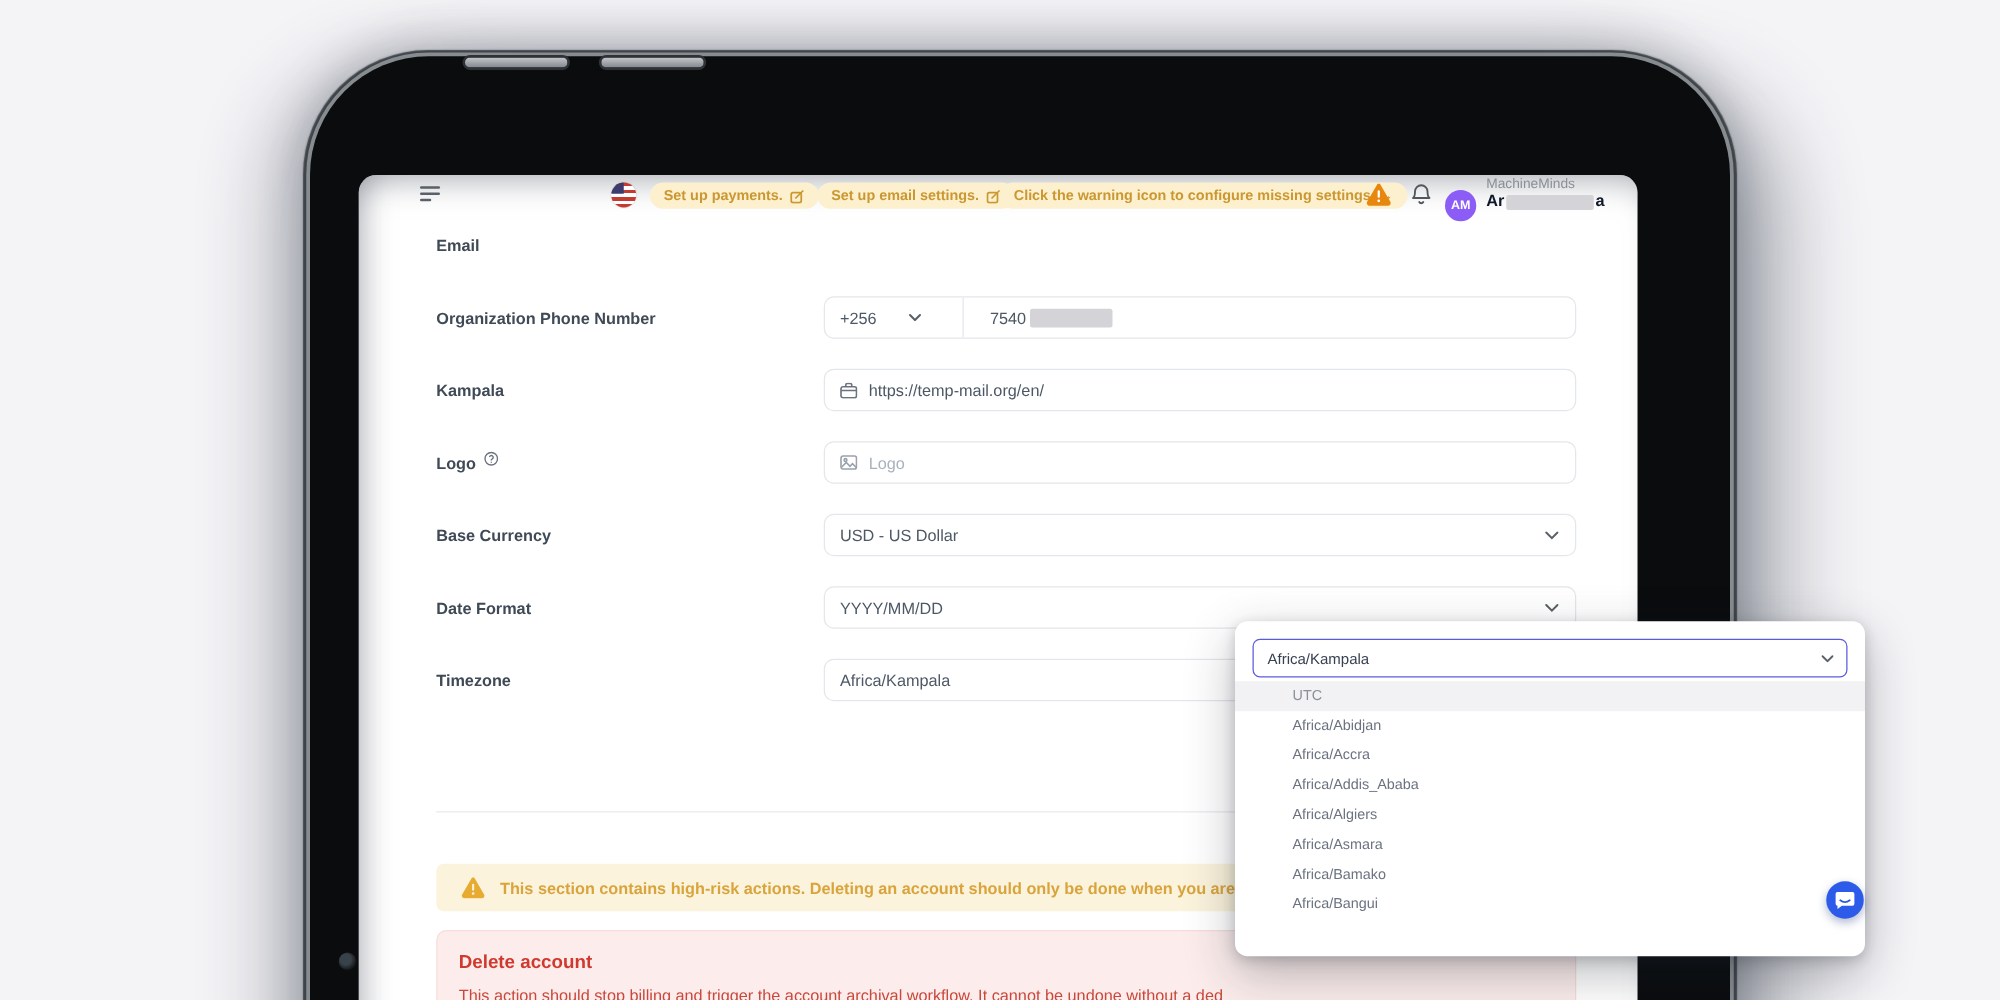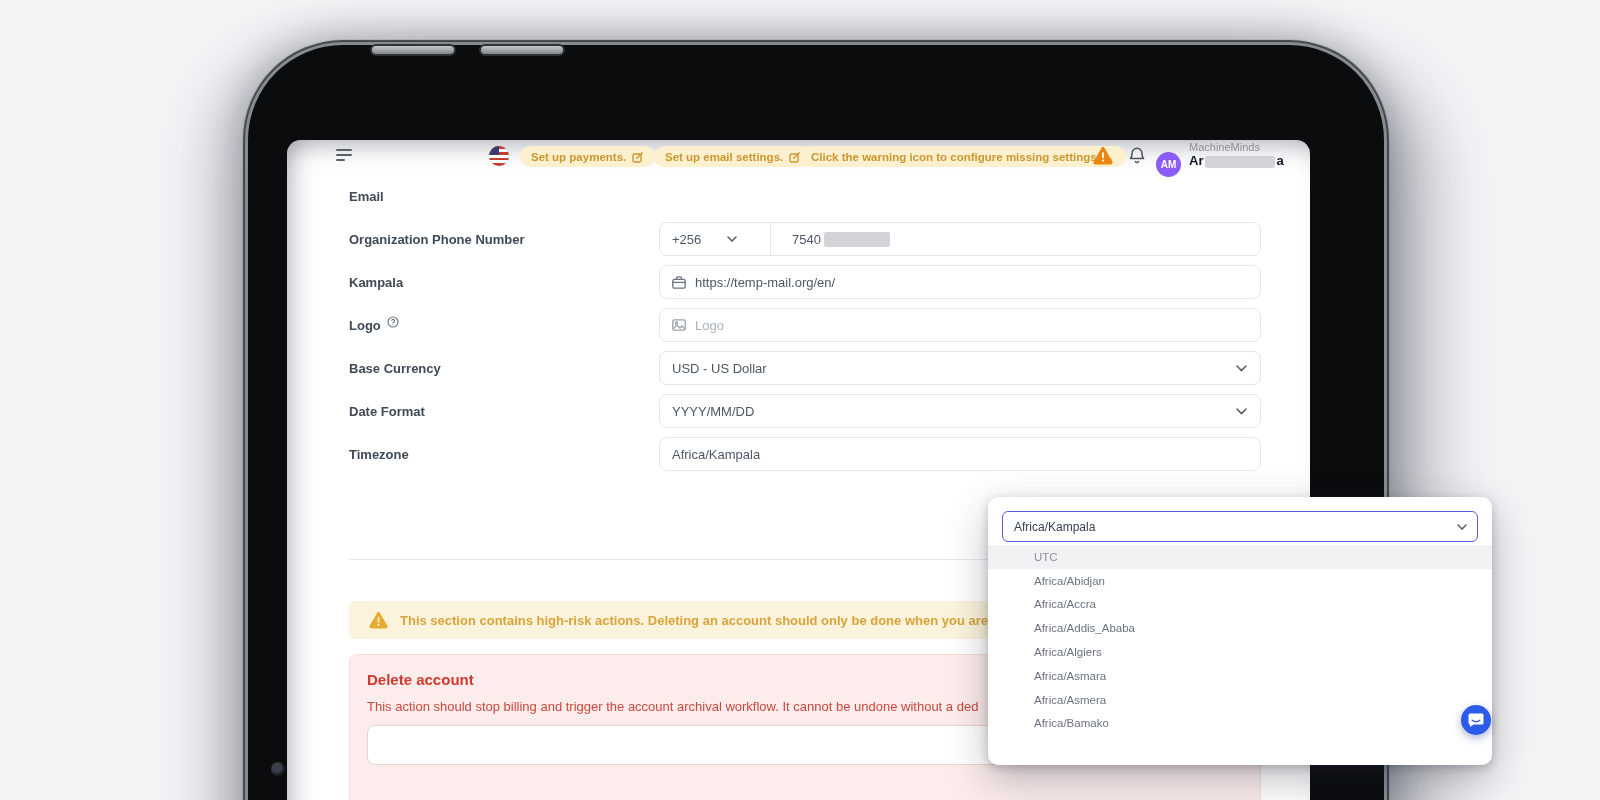--- a/index.html
+++ b/index.html
@@ -43,21 +43,21 @@
     color:#fff;font-size:10px;font-weight:700;display:flex;align-items:center;justify-content:center;cursor:pointer;}
   .userbox{position:absolute;left:902px;top:1px;line-height:1.15;}
   .org{font-size:11px;color:#8a9097;}
   .uname{font-size:13px;font-weight:700;color:#0f172a;display:flex;align-items:flex-end;}
   .redact{display:inline-block;background:#d4d4d8;border-radius:2px;}
   .redact-name{width:70px;height:12px;margin:0 1px 1px 2px;}
   .redact-phone{width:66px;height:15px;margin-left:3px;}
 
   
   .content{padding:6px 49px 0 62px;}
-  .frow{display:flex;align-items:center;height:34px;margin-bottom:9px;}
+  .frow{display:flex;align-items:center;height:34px;margin-bottom:24px;}
   .flabel{width:310px;font-size:13px;font-weight:600;color:#3f4a56;display:flex;align-items:center;gap:6px;}
   .fbox{flex:1;height:34px;border:1px solid #e3e6ea;border-radius:8px;display:flex;align-items:center;
     padding:0 12px;gap:9px;font-size:13px;color:#4d5865;position:relative;background:#fff;}
   .fbox .ph{color:#aab2bc;}
   .fbox .chev{position:absolute;right:13px;top:13px;}
   .vdiv{width:1px;align-self:stretch;background:#e3e6ea;margin:0 0;}
   .code{display:flex;align-items:center;gap:26px;padding-right:14px;}
 
   .hr{height:1px;background:#e8e9ec;margin-top:88px;}
   .banner{margin-top:41px;height:38px;background:#fbf3dc;border-radius:6px;display:flex;align-items:center;
@@ -275,22 +275,22 @@
           </svg>
       </span>
     </div>
     <div class="tz-list">
       <div class="tz-opt hl">UTC</div>
       <div class="tz-opt">Africa/Abidjan</div>
       <div class="tz-opt">Africa/Accra</div>
       <div class="tz-opt">Africa/Addis_Ababa</div>
       <div class="tz-opt">Africa/Algiers</div>
       <div class="tz-opt">Africa/Asmara</div>
-      <div class="tz-opt">Africa/Asmera</div>
       <div class="tz-opt">Africa/Bamako</div>
+      <div class="tz-opt">Africa/Bangui</div>
     </div>
   </div>
 
   <div class="chat">
     <span>
       <svg width="16" height="16" viewBox="0 0 16 16">
         <path d="M2 1.5 h12 a1.5 1.5 0 0 1 1.5 1.5 v8 a1.5 1.5 0 0 1 -1.5 1.5 h-8.5 l-3.5 2.6 v-2.6 h0 a1.5 1.5 0 0 1 -1.5 -1.5 v-8 a1.5 1.5 0 0 1 1.5 -1.5 Z" fill="#ffffff"></path>
         <path d="M4.2 8.2 c1.2 1 2.4 1.5 3.8 1.5 s2.6 -.5 3.8 -1.5" fill="none" stroke="#2b5be8" stroke-width="1.4" stroke-linecap="round"></path>
       </svg>
     </span>

